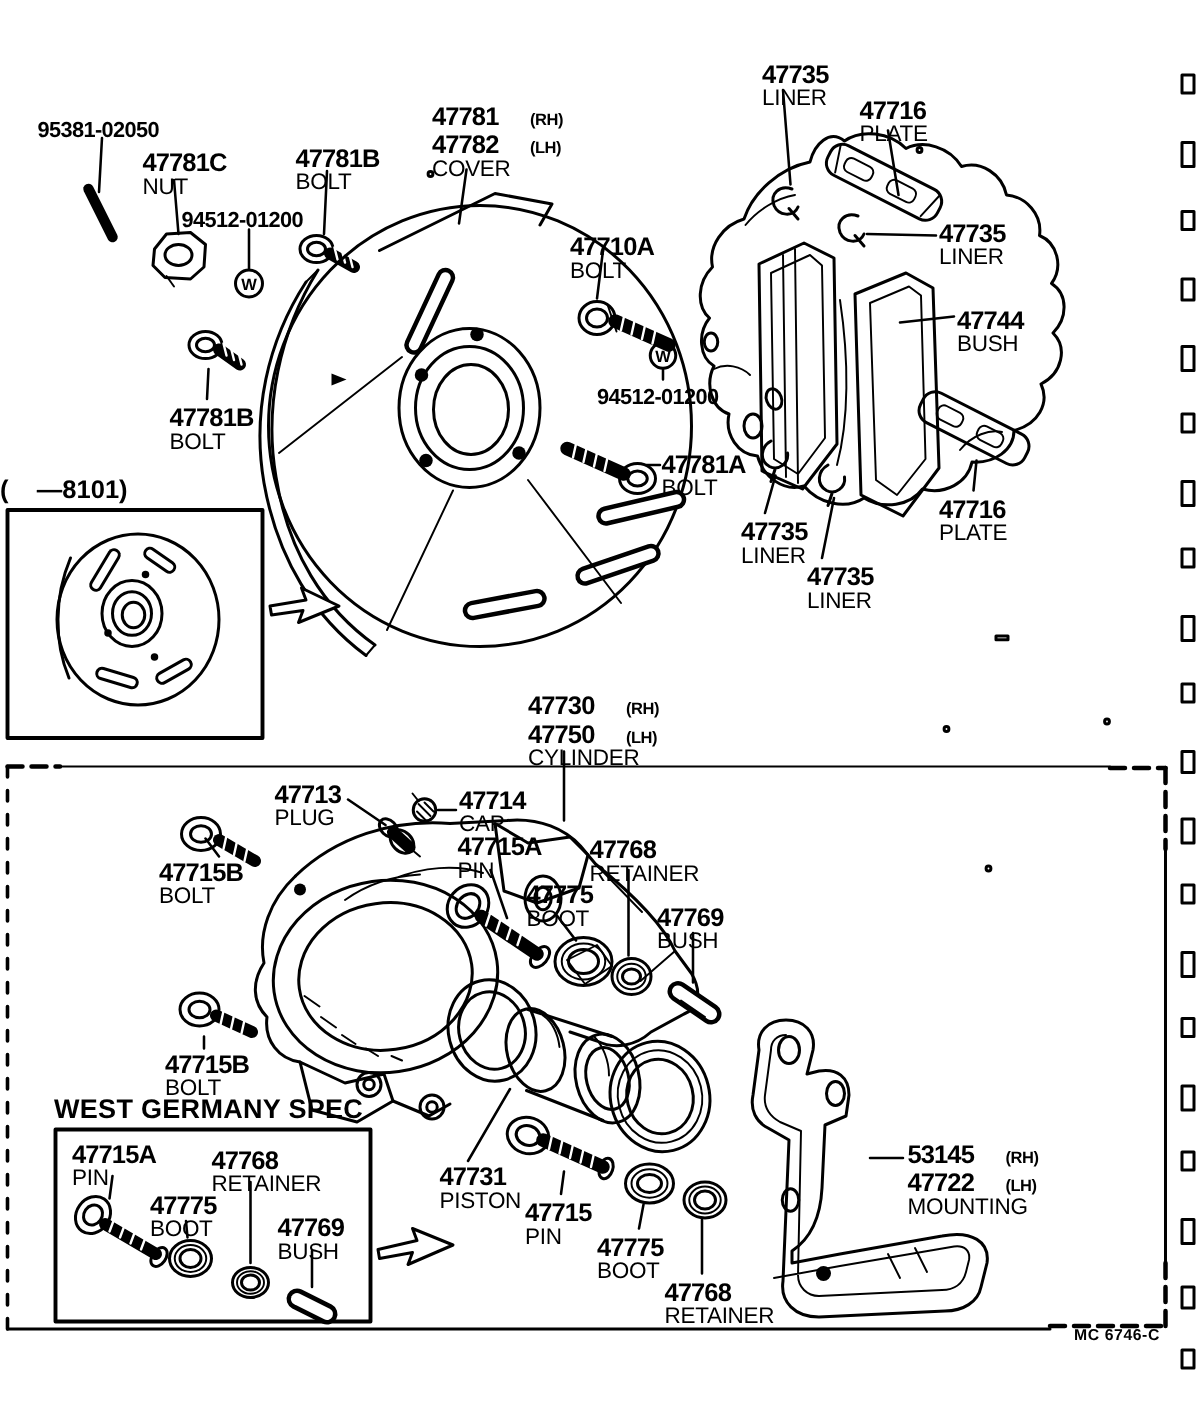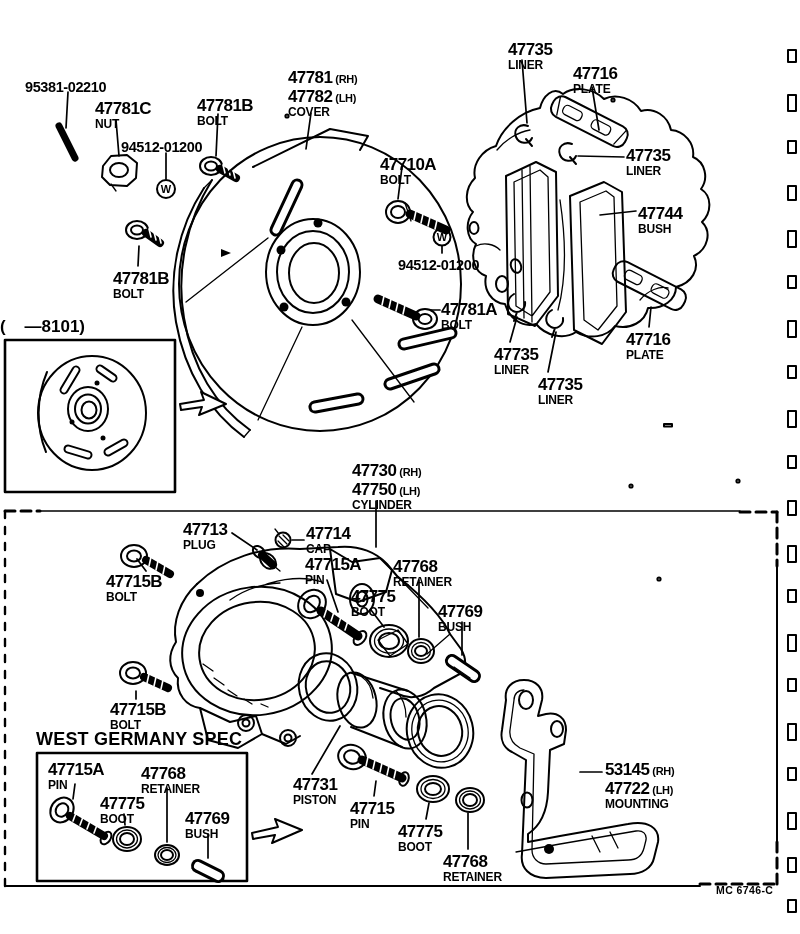--- a/index.html
+++ b/index.html
@@ -4,22 +4,22 @@
 <style>
   html,body{margin:0;padding:0;background:#fff;}
   .stage{position:relative;width:800px;height:934px;background:#ffffff;overflow:hidden;
          font-family:"Liberation Sans",sans-serif;color:#000;}
   .stage svg{position:absolute;left:0;top:0;z-index:1;}
   .layer{position:absolute;left:0;top:0;width:800px;height:934px;z-index:2;}
   .label{position:absolute;white-space:nowrap;}
   .numrow{line-height:19px;height:19px;}
   .num{font-weight:700;font-size:17px;letter-spacing:-0.6px;}
   .num.small{font-size:14.5px;letter-spacing:-0.4px;}
-  .suffix{font-weight:700;font-size:11px;margin-left:3px;letter-spacing:-0.3px;text-align:right;}
-  .desc{font-weight:700;font-size:12px;line-height:13px;letter-spacing:-0.2px;margin-top:0px;}
+  .suffix{font-weight:700;font-size:11px;margin-left:21px;letter-spacing:-0.3px;text-align:right;}
+  .desc{font-weight:400;font-size:15px;line-height:13px;letter-spacing:-0.2px;margin-top:0px;}
   .note{position:absolute;left:0px;top:317px;font-weight:700;font-size:17px;z-index:2;white-space:pre;}
   .wg-header{position:absolute;left:36px;top:729px;font-weight:700;font-size:18px;letter-spacing:0.2px;z-index:2;text-align:center;}
   .doccode{position:absolute;left:716px;top:884px;font-weight:700;font-size:10.5px;letter-spacing:0.4px;z-index:2;}
   
   svg *{stroke:#000;fill:none;stroke-width:2;stroke-linecap:round;stroke-linejoin:round;}
   svg .thin{stroke-width:1.3;}
   svg .ld{stroke-width:1.7;}
   svg .thick{stroke-width:7;}
   svg .shaft{stroke-width:8;}
   svg .shaft9{stroke-width:9;}
@@ -358,21 +358,21 @@
         <circle cx="613" cy="100" r="1.6"></circle>
     <circle cx="659" cy="579" r="1.6"></circle>
         <circle cx="631" cy="486" r="1.6"></circle>
     <circle cx="738" cy="481" r="1.6"></circle>
         <rect x="664" y="424" width="8" height="2.5"></rect>
   </g>
 </svg>
 
 <div class="layer">
       <div class="label" style="left: 25px; top: 77px;">
-        <div class="numrow"><span class="num small">95381-02210</span></div>
+        <div class="numrow"><span class="num small">95381-02050</span></div>
       </div>
       <div class="label" style="left: 95px; top: 99px;">
         <div class="numrow"><span class="num">47781C</span></div>
         <div class="desc">NUT</div>
       </div>
       <div class="label" style="left: 121px; top: 137px;">
         <div class="numrow"><span class="num small">94512-01200</span></div>
       </div>
       <div class="label" style="left: 197px; top: 96px;">
         <div class="numrow"><span class="num">47781B</span></div>

